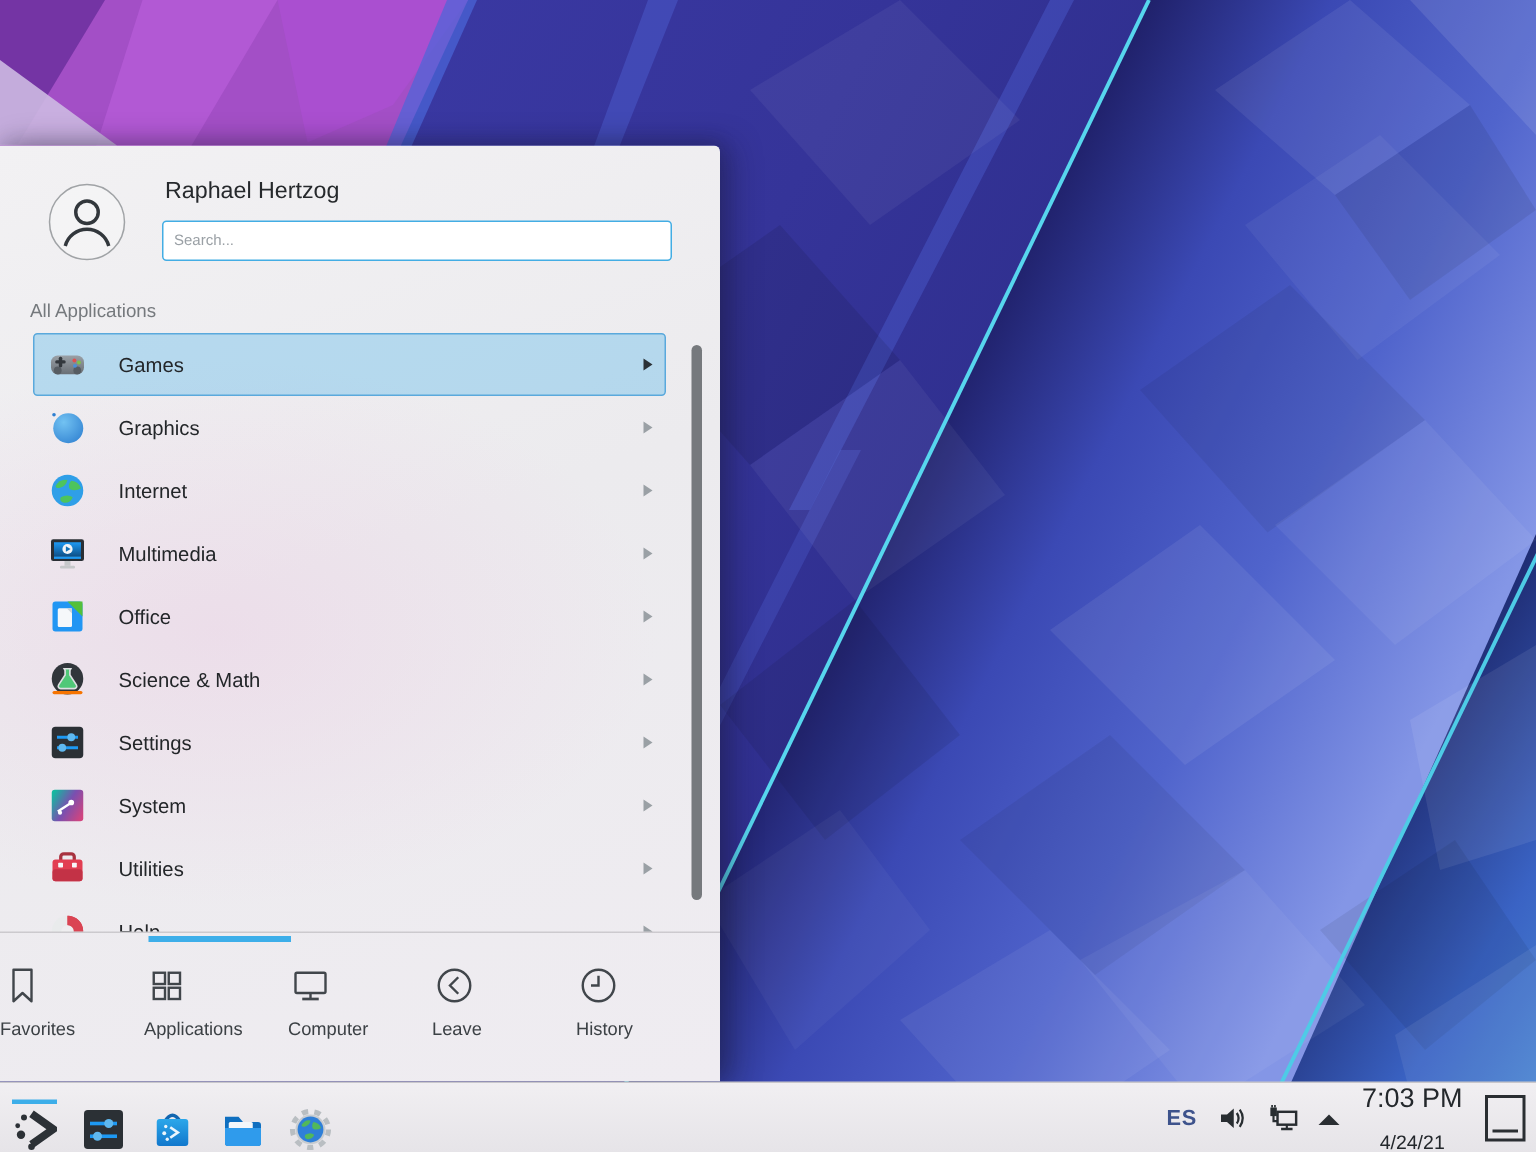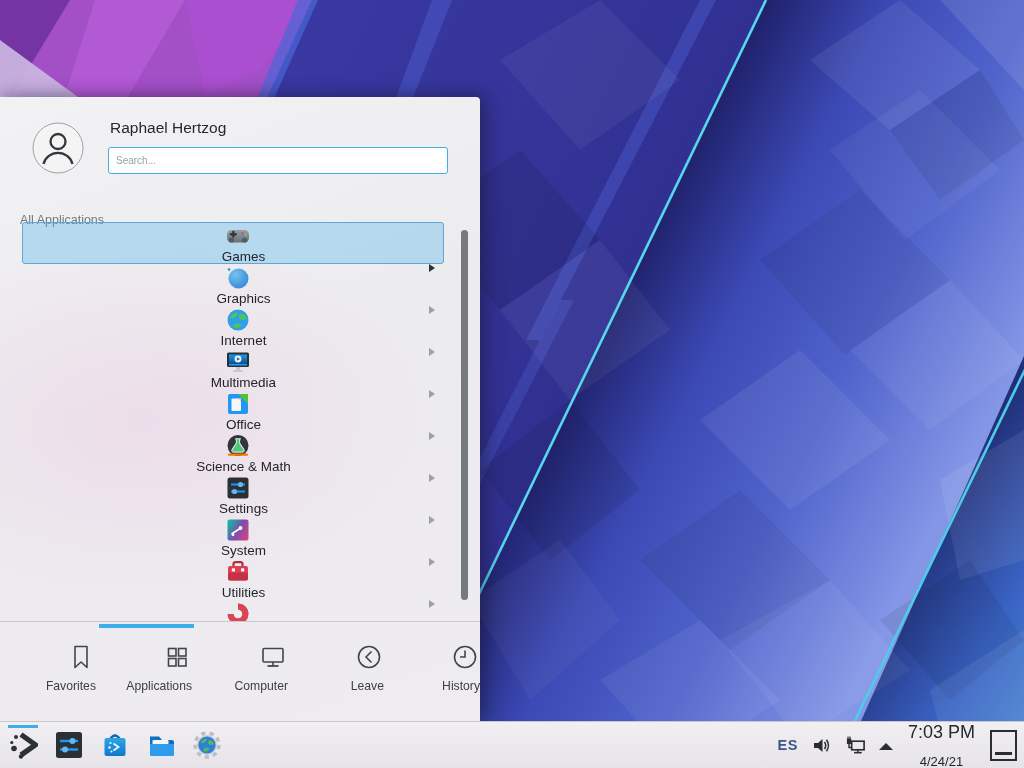--- a/index.html
+++ b/index.html
@@ -19,47 +19,47 @@
     color:#232629;
   }
   .kickoff-header { position:absolute; left:0; top:0; width:100%; height:88px; }
   .avatar { position:absolute; left:32px; top:25px; width:52px; height:52px; }
   .user-name { position:absolute; left:110px; top:22px; font-size:15.5px; color:#26292c; }
   .search-input { position:absolute; left:108px; top:50px; width:340px; height:27px;
     border:1px solid #43ade4; border-radius:3px; background:#ffffff; outline:none;
     font-family:"Liberation Sans", sans-serif; font-size:10px; color:#232629; padding:0 7px; }
   .search-input::placeholder { color:#9aa0a5; }
 
-  .section-label { position:absolute; left:20px; top:103px; font-size:12.5px; color:#75797d;margin-top:13px; }
+  .section-label { position:absolute; left:20px; top:103px; font-size:12.5px; color:#75797d; }
 
   .cat-viewport { position:absolute; left:0; top:125px; width:480px; height:399px; overflow:hidden; }
   .cat-row { position:relative; margin:0 36px 0 22px; width:422px; height:42px;
-    display:flex; align-items:center; border:1px solid transparent; border-radius:3px; cursor:default;flex-direction:column; }
+    display:flex; align-items:center; border:1px solid transparent; border-radius:3px; cursor:default; }
   .cat-row.selected { background:rgba(61,174,233,0.32); border-color:#5aa9dc; }
   .cat-icon { width:26px; height:26px; margin-left:9px; flex:0 0 26px; }
   .cat-label { margin-left:21px; font-size:13.5px; color:#232629; }
   .cat-arrow { margin-left:auto; margin-right:8px; width:0; height:0;
     border-top:4.5px solid transparent; border-bottom:4.5px solid transparent; border-left:6px solid #9aa0a5; }
   .cat-row.selected .cat-arrow { border-left-color:#2c3136; }
 
   .scroll-thumb { position:absolute; left:461px; top:133px; width:7px; height:370px;
     background:#76797d; border-radius:4px; }
 
   .footer-divider { position:absolute; left:0; top:524px; width:480px; height:1px; background:rgba(0,0,0,0.14); }
   .tab-indicator { position:absolute; left:99px; top:527px; width:95px; height:4px; background:#3daee9; }
 
   .tab-bar { position:absolute; left:0; top:533px; width:480px; height:88px; display:flex; }
-  .tab { flex:1 1 0; display:flex; flex-direction:column; align-items:flex-end; padding-top:12px; cursor:default; }
+  .tab { flex:1 1 0; display:flex; flex-direction:column; align-items:flex-start; padding-top:12px; cursor:default; }
   .tab-icon { width:30px; height:30px; }
   .tab-label { margin-top:7px; font-size:12.2px; color:#3c4145; }
 
   
   .taskbar { position:absolute; left:0; top:721px; width:1024px; height:47px;
     background:linear-gradient(#f1eff2, #e6e4e8); border-top:1px solid #c9c7cb;
-    display:flex; align-items:center; }
+    display:flex; align-items:flex-end; }
   .tb-left { display:flex; align-items:center; gap:16px; padding-left:8px; }
   .tb-app { position:relative; width:30px; height:30px; }
   .tb-app svg { width:30px; height:30px; display:block; }
   .launcher-indicator { position:absolute; left:0; top:-5px; width:30px; height:3px; background:#3daee9; }
 
   .tb-right { margin-left:auto; display:flex; align-items:center; gap:13px; padding-right:7px; }
   .kbd-layout { font-size:14.5px; font-weight:bold; color:#3e538c; letter-spacing:0.5px; }
   .tray-icon { width:21px; height:21px; display:block; }
   .tray-caret { width:0; height:0; border-left:7px solid transparent; border-right:7px solid transparent;
     border-bottom:7px solid #2a2e32; margin-top:2px; }

